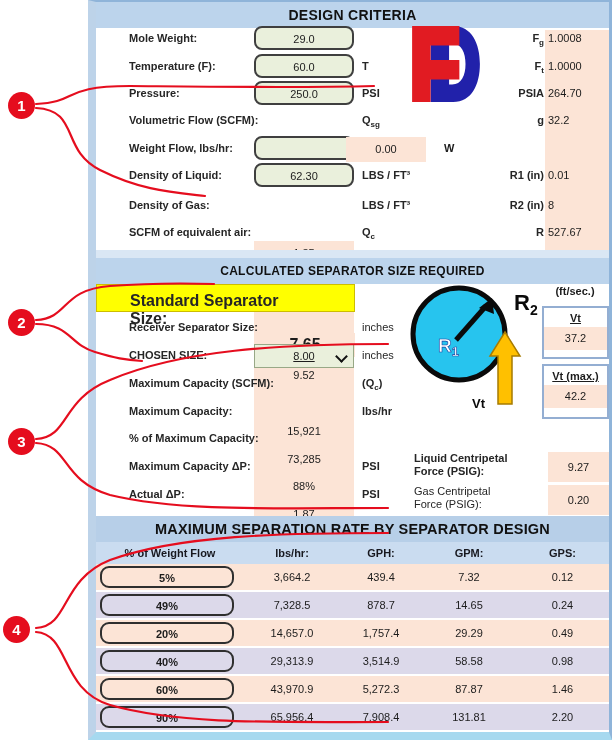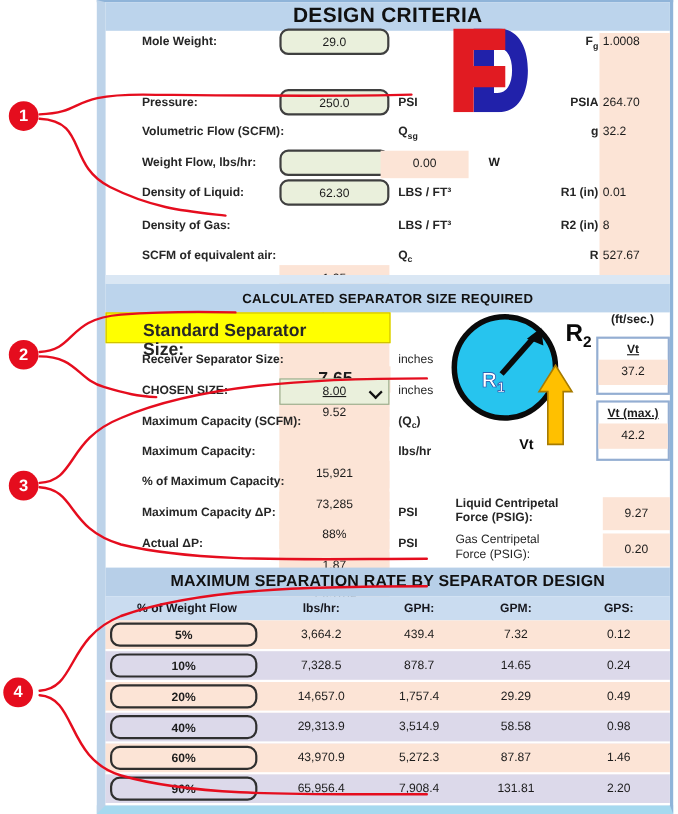--- a/index.html
+++ b/index.html
@@ -4,21 +4,21 @@
 <style>
   html,body{margin:0;padding:0;background:#fff;}
   #page{position:relative;width:616px;height:740px;overflow:hidden;
         font-family:"Liberation Sans",sans-serif;color:#1c1c1c;background:#fff;}
   
   #panel{position:absolute;left:88px;top:0;width:524px;height:740px;box-sizing:border-box;
          background:#fff;border-top:2px solid #8fb4d9;border-right:3px solid #8fb4d9;
          border-left:8px solid #bdd3e9;border-bottom:8px solid #a6d9ef;}
   .band{position:absolute;left:0;width:513px;background:#bcd4ec;text-align:center;
         font-weight:bold;color:#111;}
-  .h1{top:0;height:26px;line-height:26px;font-size:19px;letter-spacing:.3px;}
+  .h1{top:0;height:26px;line-height:26px;font-size:14px;letter-spacing:.3px;}
   .h2{top:256px;height:26px;line-height:26px;font-size:12px;letter-spacing:.3px;}
   .h3{top:514px;height:26px;line-height:26px;font-size:14.5px;letter-spacing:.2px;background:#b7cfe8;}
   .divider{position:absolute;left:0;top:248px;width:513px;height:8px;background:#dae7f4;}
   
   .a-row,.b-row{position:absolute;left:0;width:513px;height:27px;font-size:11px;}
   .lbl{position:absolute;left:0;width:156px;top:6px;text-align:left;font-weight:bold;color:#262626;padding-left:33px;}
   .b-lbl{width:152px;}
   .val-in{position:absolute;left:158px;top:0px;width:100px;height:24px;line-height:22px;
           box-sizing:border-box;background:#eaf0dc;border:2px solid #3f3f3f;border-radius:8px;
           text-align:center;}
@@ -82,20 +82,27 @@
 
     <div class="band h1">DESIGN CRITERIA</div>
     <div class="peachband" style="left:449px;top:28px;width:64px;height:222px;"></div>
 
     <div class="a-row" style="top:24px">
       <span class="lbl">Mole Weight:</span>
       <span class="val-in">29.0</span>
       <span class="rlabel"><span>F</span><sub>g</sub></span>
       <span class="rvalue">1.0008</span>
     </div>
+    <div class="a-row" style="top:52px">
+      <span class="lbl">Temperature (F):</span>
+      <span class="val-in">60.0</span>
+      <span class="unit"><span>T</span></span>
+      <span class="rlabel"><span>F</span><sub>t</sub></span>
+      <span class="rvalue">1.0000</span>
+    </div>
     <div class="a-row" style="top:79px">
       <span class="lbl">Pressure:</span>
       <span class="val-in">250.0</span>
       <span class="unit"><span>PSI</span></span>
       <span class="rlabel"><span>PSIA</span></span>
       <span class="rvalue">264.70</span>
     </div>
     <div class="a-row" style="top:106px">
       <span class="lbl">Volumetric Flow (SCFM):</span>
       <span class="unit"><span>Q</span><sub>sg</sub></span>
@@ -221,21 +228,21 @@
       <div>GPS:</div>
     </div>
     <div class="trow peach" style="top:562px">
       <div class="pctbox">5%</div>
       <div>3,664.2</div>
       <div>439.4</div>
       <div>7.32</div>
       <div>0.12</div>
     </div>
     <div class="trow lav" style="top:590px">
-      <div class="pctbox">10%</div>
+      <div class="pctbox">49%</div>
       <div>7,328.5</div>
       <div>878.7</div>
       <div>14.65</div>
       <div>0.24</div>
     </div>
     <div class="trow peach" style="top:618px">
       <div class="pctbox">20%</div>
       <div>14,657.0</div>
       <div>1,757.4</div>
       <div>29.29</div>

